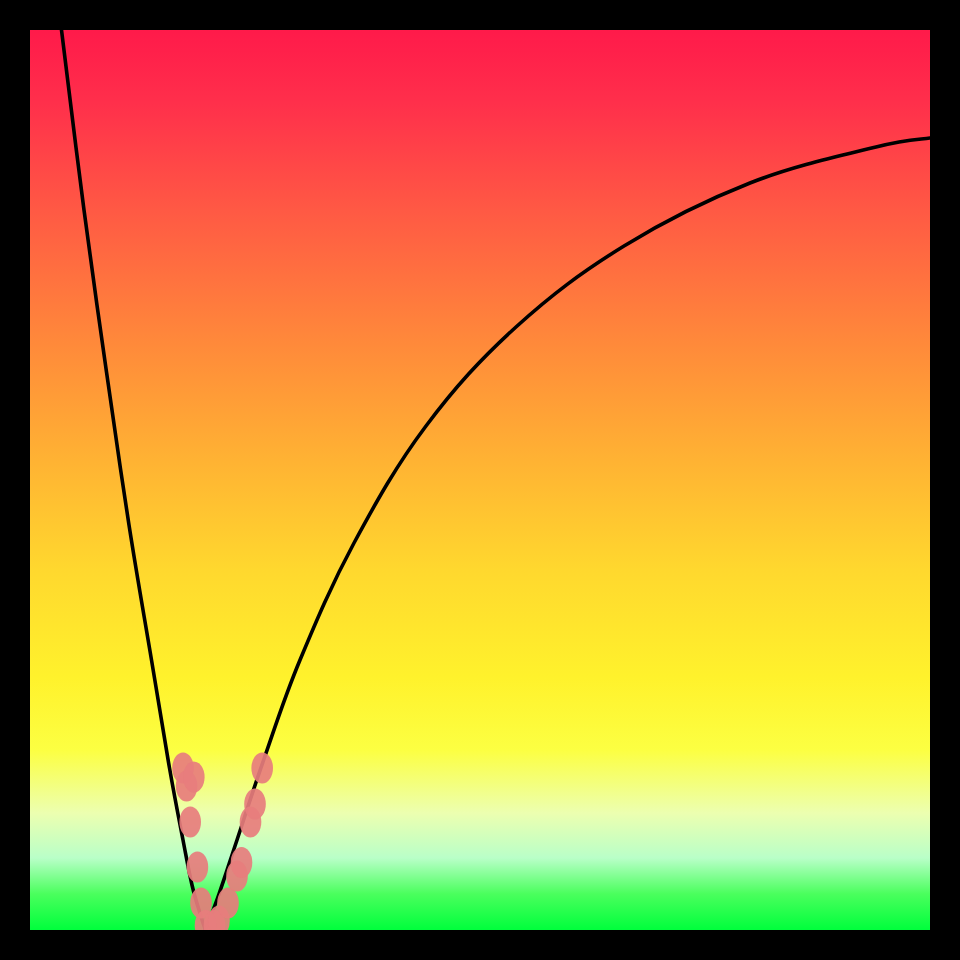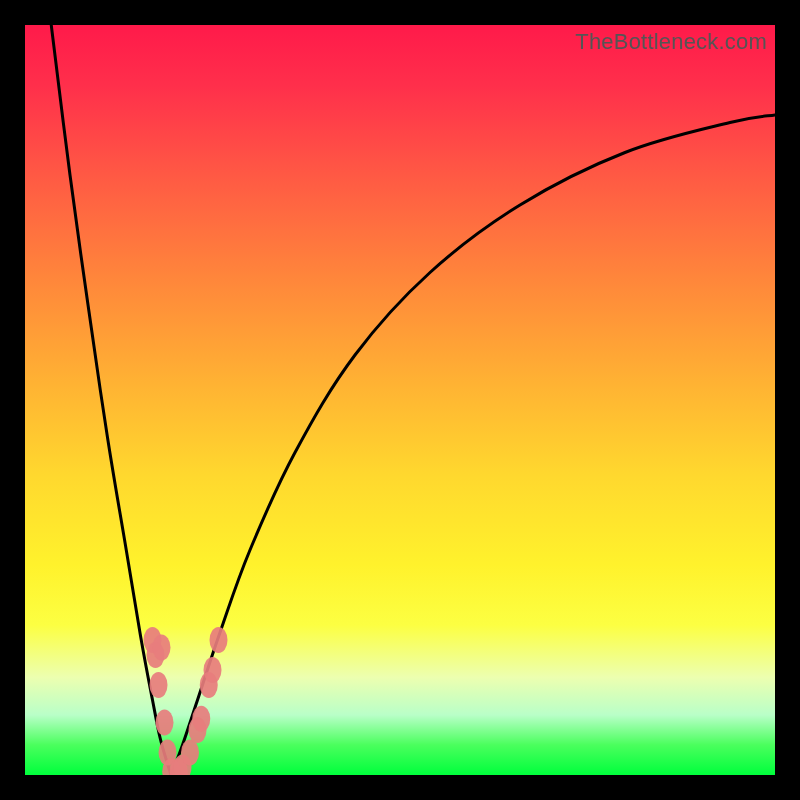--- a/index.html
+++ b/index.html
@@ -55,21 +55,20 @@
     top: 0;
     width: 750px;
     height: 750px;
   }
 </style>
 </head>
 <body>
 
 <div class="frame">
   <div class="plot-area">
-    <div class="attribution">TheBottleneck.com</div>
     <svg class="curve-layer" viewBox="0 0 750 750" preserveAspectRatio="none">
       <path id="left-branch-path" fill="none" stroke="#000" stroke-width="3" stroke-linecap="round" d="M 26.250000000000004 0 C 29.625000000000004 27, 38.25 98.7, 45 150 C 51.75 201.3, 57.00000000000001 237.75, 63.75000000000001 285 C 70.5 332.25, 75.75 369.3, 82.5 412.5 C 89.25 455.7, 95.175 488.55, 101.25 525 C 107.325 561.45, 111.52499999999999 588, 116.25 615 C 120.97500000000001 642, 124.12500000000001 657.45, 127.50000000000001 675 C 130.875 692.55, 132.3 701.025, 135 712.5 C 137.7 723.975, 140.475 732, 142.5 738.75 C 144.525 745.5, 145.575 747.975, 146.25 750"></path>
       <path id="right-branch-path" fill="none" stroke="#000" stroke-width="3" stroke-linecap="round" d="M 146.25 750 C 148.275 744.6, 152.775 733.5, 157.5 720 C 162.225 706.5, 165.75 695.25, 172.5 675 C 179.25 654.75, 185.55 634.5, 195 607.5 C 204.45 580.5, 211.5 557.4, 225 525 C 238.5 492.6, 251.1 462.6, 270 427.5 C 288.9 392.4, 305.7 362.4, 330 329.99999999999994 C 354.3 297.5999999999999, 375.3 274.49999999999994, 405 247.49999999999994 C 434.7 220.49999999999994, 459.9 201.6, 495 180 C 530.1 158.4, 562.2 142.35, 600 127.5 C 637.8 112.65, 678 104.25, 705 97.5 C 732 90.75, 741.9 91.35, 750 90"></path>
       <g id="markers-group">
           <ellipse cx="127.50000000000001" cy="615" rx="9" ry="13" fill="#e77d7d" fill-opacity="0.92"></ellipse>
           <ellipse cx="130.5" cy="630" rx="9" ry="13" fill="#e77d7d" fill-opacity="0.92"></ellipse>
           <ellipse cx="133.5" cy="660" rx="9" ry="13" fill="#e77d7d" fill-opacity="0.92"></ellipse>
           <ellipse cx="136.5" cy="622.5" rx="9" ry="13" fill="#e77d7d" fill-opacity="0.92"></ellipse>
           <ellipse cx="139.5" cy="697.5" rx="9" ry="13" fill="#e77d7d" fill-opacity="0.92"></ellipse>
           <ellipse cx="142.5" cy="727.5" rx="9" ry="13" fill="#e77d7d" fill-opacity="0.92"></ellipse>

